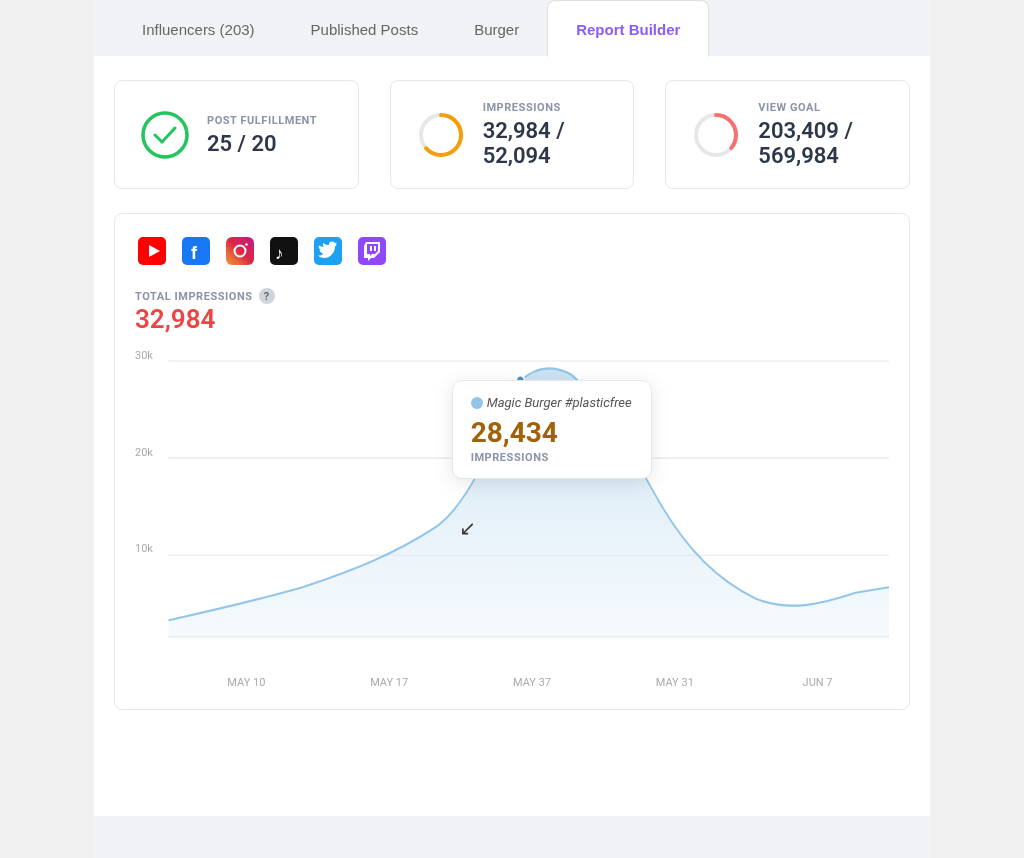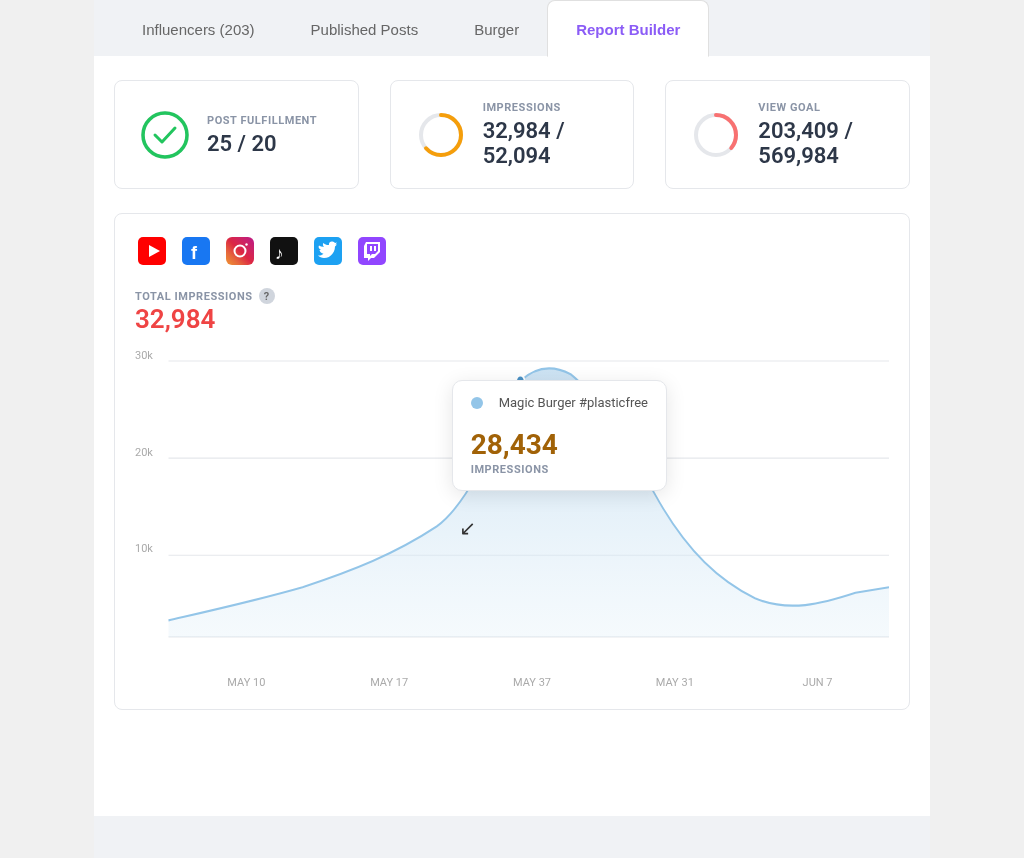--- a/index.html
+++ b/index.html
@@ -185,24 +185,25 @@
       border: 1px solid #e5e7eb;
       border-radius: 10px;
       padding: 14px 18px;
       box-shadow: 0 4px 20px rgba(0,0,0,0.1);
       min-width: 200px;
       z-index: 10;
     }
     .tooltip-series {
       display: flex;
       align-items: center;
-      gap: 16px;
+      gap: 4px;
       font-size: 13px;
       color: #555;
-      margin-bottom: 20px;
+      margin-bottom: 8px;
+      font-style: italic;
     }
     .tooltip-dot {
       width: 12px;
       height: 12px;
       border-radius: 50%;
       background: #93c5e8;
       flex-shrink: 0;
     }
     .tooltip-value {
       font-size: 28px;

